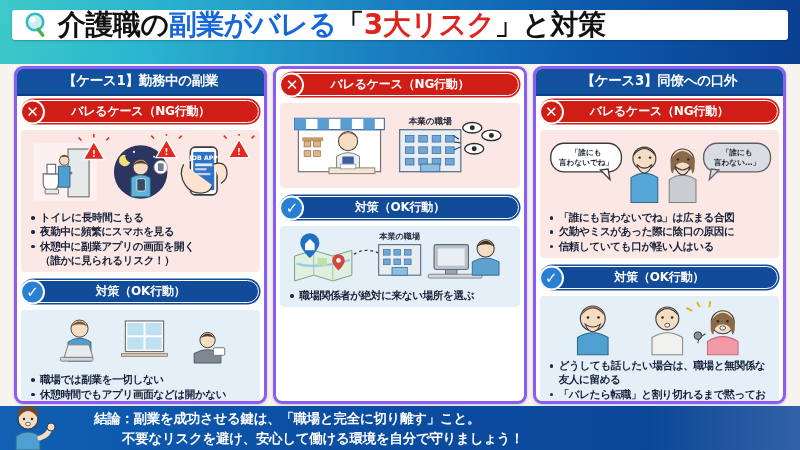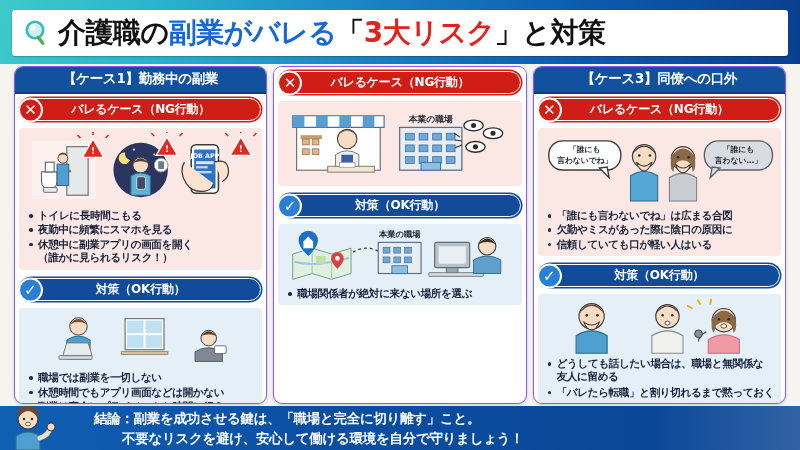--- a/index.html
+++ b/index.html
@@ -10,37 +10,37 @@
     -webkit-font-smoothing:antialiased;
   }
   .page{position:relative;width:800px;height:450px;background:#f6f4ee;}
 
   
   .header{
     position:absolute;left:0;top:0;width:800px;height:64px;
     background:linear-gradient(100deg,#3ec9c9 0%,#2bb6cf 18%,#1a7fc1 48%,#0d5bae 72%,#0a3f8f 100%);
   }
   .title-bar{
-    position:absolute;left:12px;top:10px;width:776px;height:46px;
+    position:absolute;left:12px;top:10px;width:776px;height:30px;
     background:#ffffff;border-radius:3px;
     display:flex;align-items:center;gap:6px;padding:0 10px;box-sizing:border-box;
     box-shadow:0 1px 2px rgba(0,0,0,.25);
   }
   .mag{width:30px;height:30px;flex:0 0 30px;position:relative;}
   .title-text{
     font-size:28px;font-weight:bold;color:#111;letter-spacing:-.5px;
     white-space:nowrap;line-height:1;
   }
   .t-blue{color:#1668d8;}
   .t-red{color:#e0231c;}
 
   
   .cards{position:absolute;left:0;top:66px;width:800px;height:338px;display:flex;gap:6px;padding:0 14px;box-sizing:border-box;}
   .card{
-    flex:1 1 0;background:#ffffff;border:1px solid #8b5cf6;border-radius:9px;
+    flex:1 1 0;background:#ffffff;border:3px solid #8b5cf6;border-radius:9px;
     overflow:hidden;display:flex;flex-direction:column;
     box-shadow:0 1px 3px rgba(0,0,0,.18);
   }
   .card-head{
     background:#12519e;color:#fff;text-align:center;
     font-size:13.5px;font-weight:bold;padding:3px 0 4px;letter-spacing:-.3px;
     border-bottom:2px solid #0d3f86;
   }
 
   
@@ -69,21 +69,21 @@
 
   .bullets{list-style:none;margin:0;padding:0 4px 0 6px;}
   .bullets li{
     font-size:10.6px;font-weight:bold;color:#16213a;line-height:1.26;
     padding-left:11px;position:relative;margin-bottom:1px;letter-spacing:-.4px;
   }
   .bullets li:before{
     content:"";position:absolute;left:2px;top:5px;width:3.5px;height:3.5px;
     border-radius:50%;background:#1b2a4a;
   }
-  .bullets li.nodot{padding-left:11px;font-family:Liberation Mono, monospace;}
+  .bullets li.nodot{padding-left:11px;}
   .bullets li.nodot:before{display:none;}
 
   
   .footer{
     position:absolute;left:0;top:406px;width:800px;height:44px;
     background:linear-gradient(90deg,#1060b4 0%,#0b4ea2 40%,#0a4493 100%);
     display:flex;align-items:center;
   }
   .footer:after{
     content:"";position:absolute;right:0;top:0;width:150px;height:44px;

